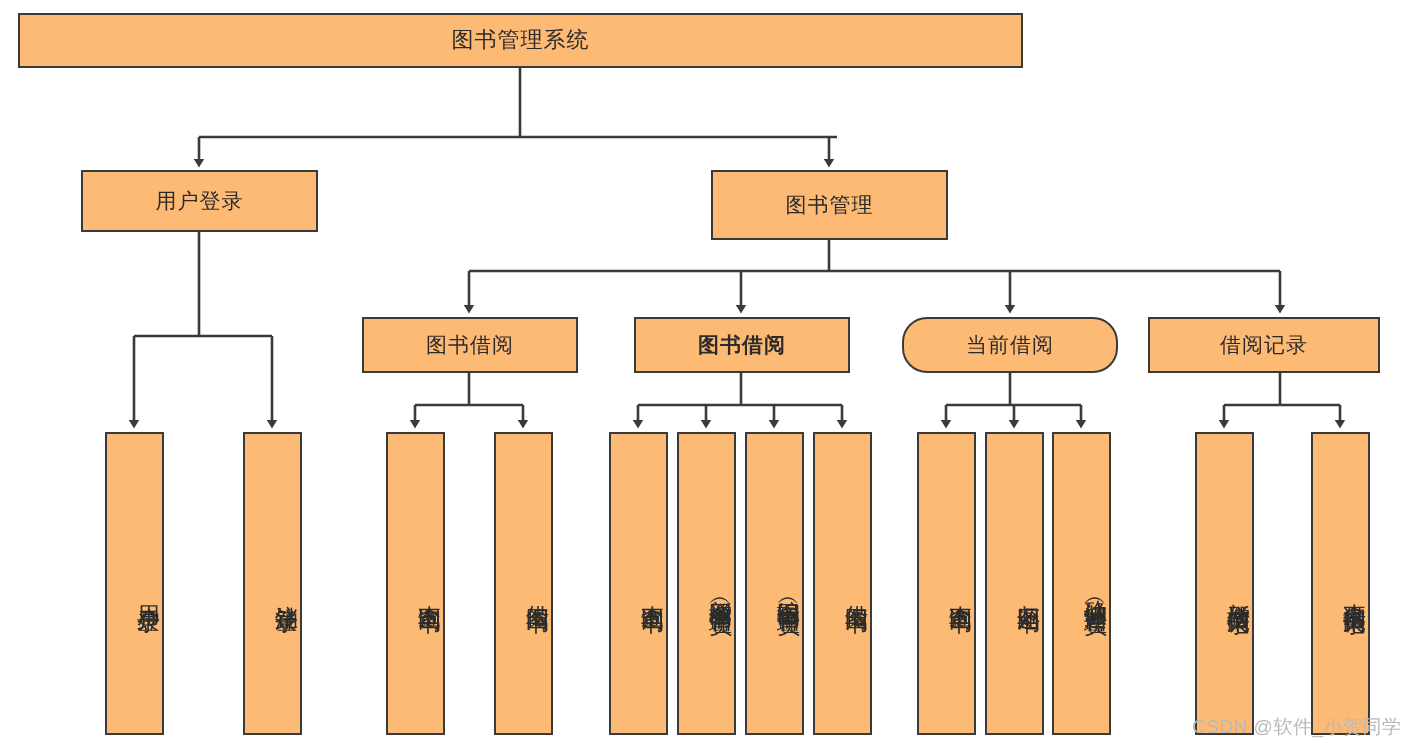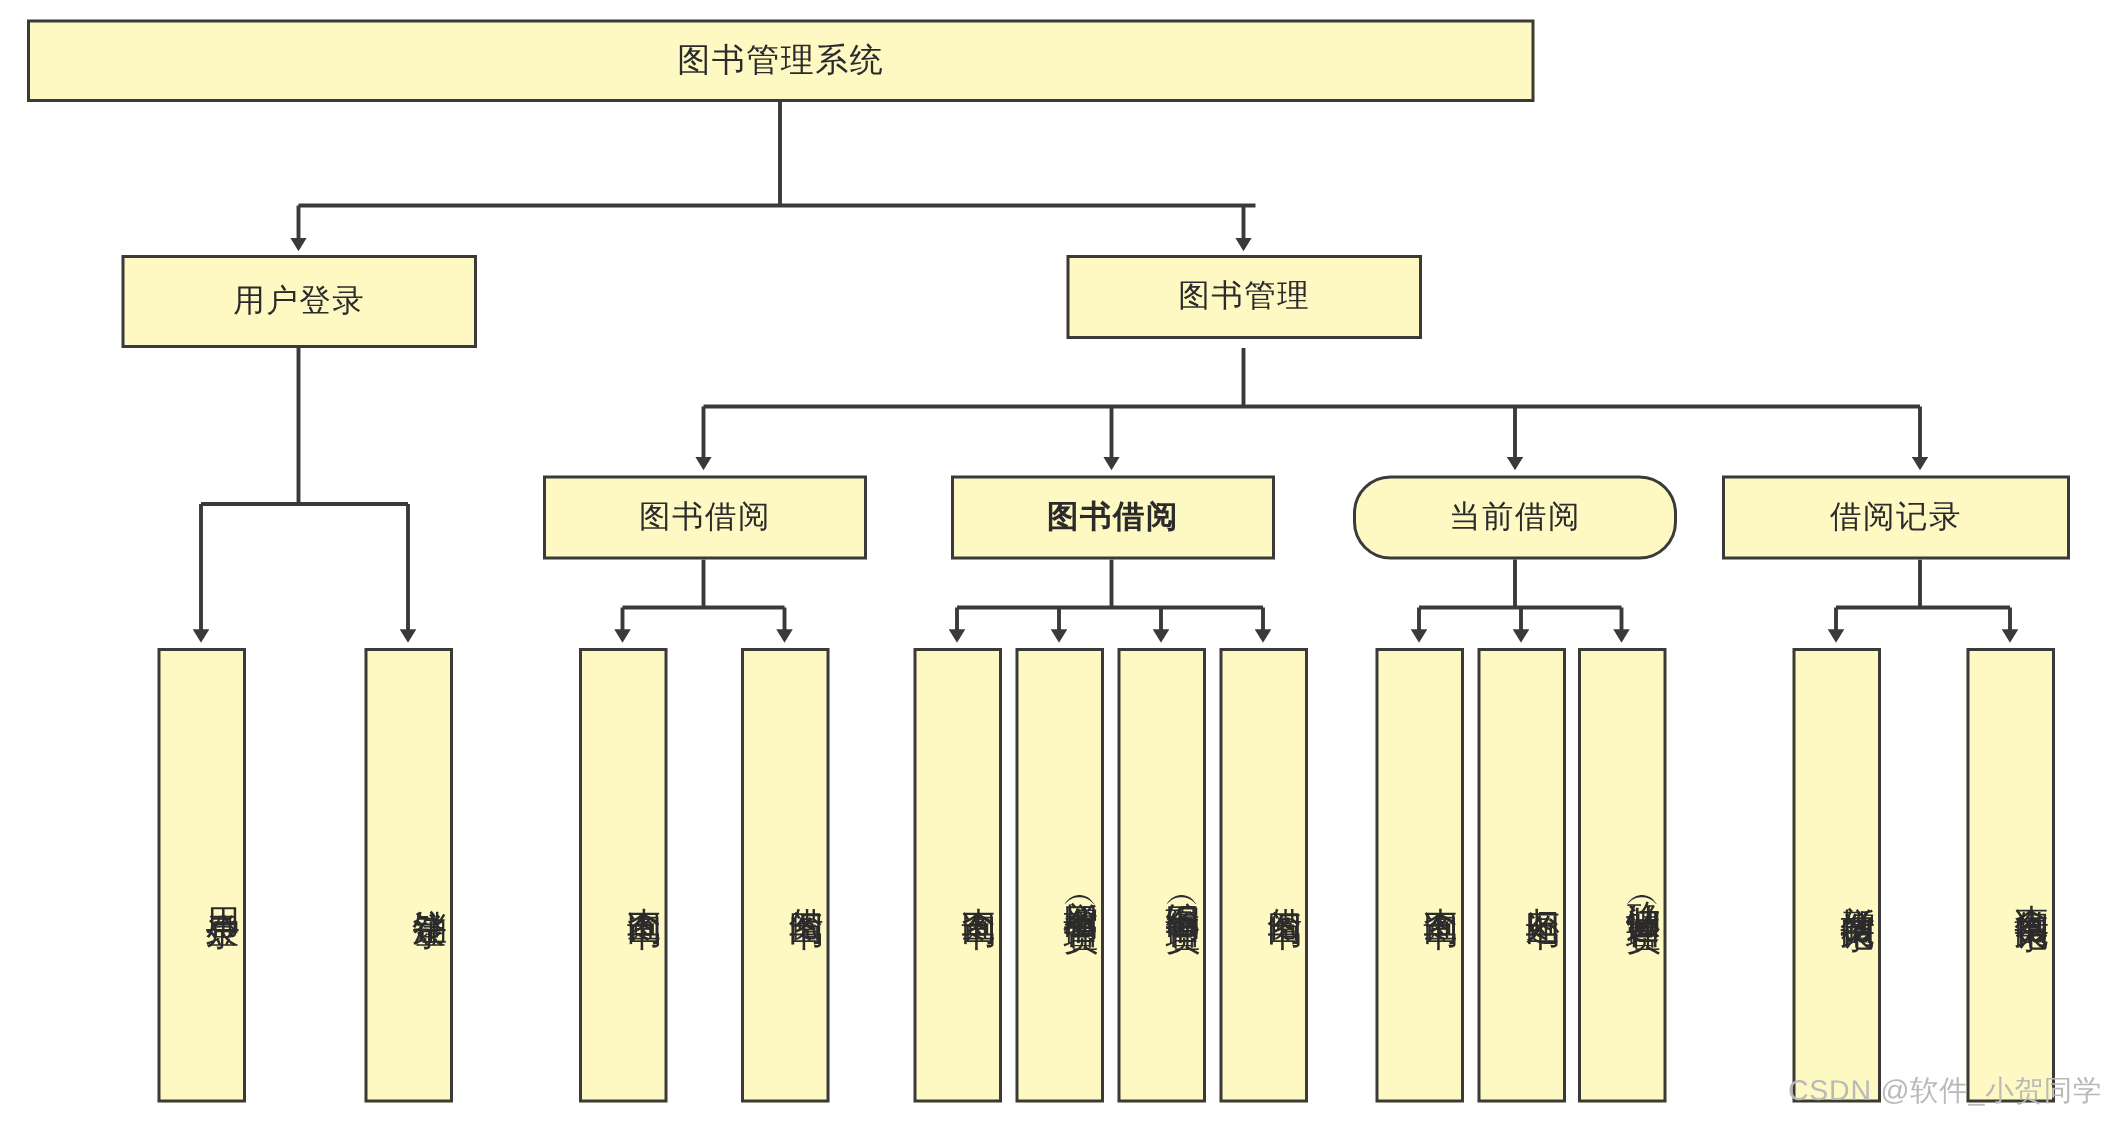--- a/index.html
+++ b/index.html
@@ -21,21 +21,21 @@
     position: absolute;
     left: 0;
     top: 0;
     width: 1405px;
     height: 747px;
     pointer-events: none;
   }
   .node {
     position: absolute;
     box-sizing: border-box;
-    background: #fef9c3;
+    background: #fdba74;
     border: 2px solid #3a3a3a;
     display: flex;
     align-items: center;
     justify-content: center;
     color: #2b2b2b;
     z-index: 2;
   }
   .node.horiz {
     font-size: 21px;
     letter-spacing: 1px;
@@ -124,21 +124,21 @@
     </g>
   </svg>
 
   <div class="node horiz root" style="left:18px; top:13px; width:1005px; height:55px;">
     <span>图书管理系统</span>
   </div>
 
   <div class="node horiz" style="left:81px; top:170px; width:237px; height:62px;">
     <span>用户登录</span>
   </div>
-  <div class="node horiz" style="left:711px; top:170px; width:237px; height:56px;">
+  <div class="node horiz" style="left:711px; top:170px; width:237px; height:70px;">
     <span>图书管理</span>
   </div>
 
   <div class="node horiz" style="left:362px; top:317px; width:216px; height:56px;">
     <span>图书借阅</span>
   </div>
   <div class="node horiz" style="left:634px; top:317px; width:216px; height:56px;font-weight:bold;">
     <span>图书借阅</span>
   </div>
   <div class="node horiz" style="left:902px; top:317px; width:216px; height:56px;border-radius:25px;">

